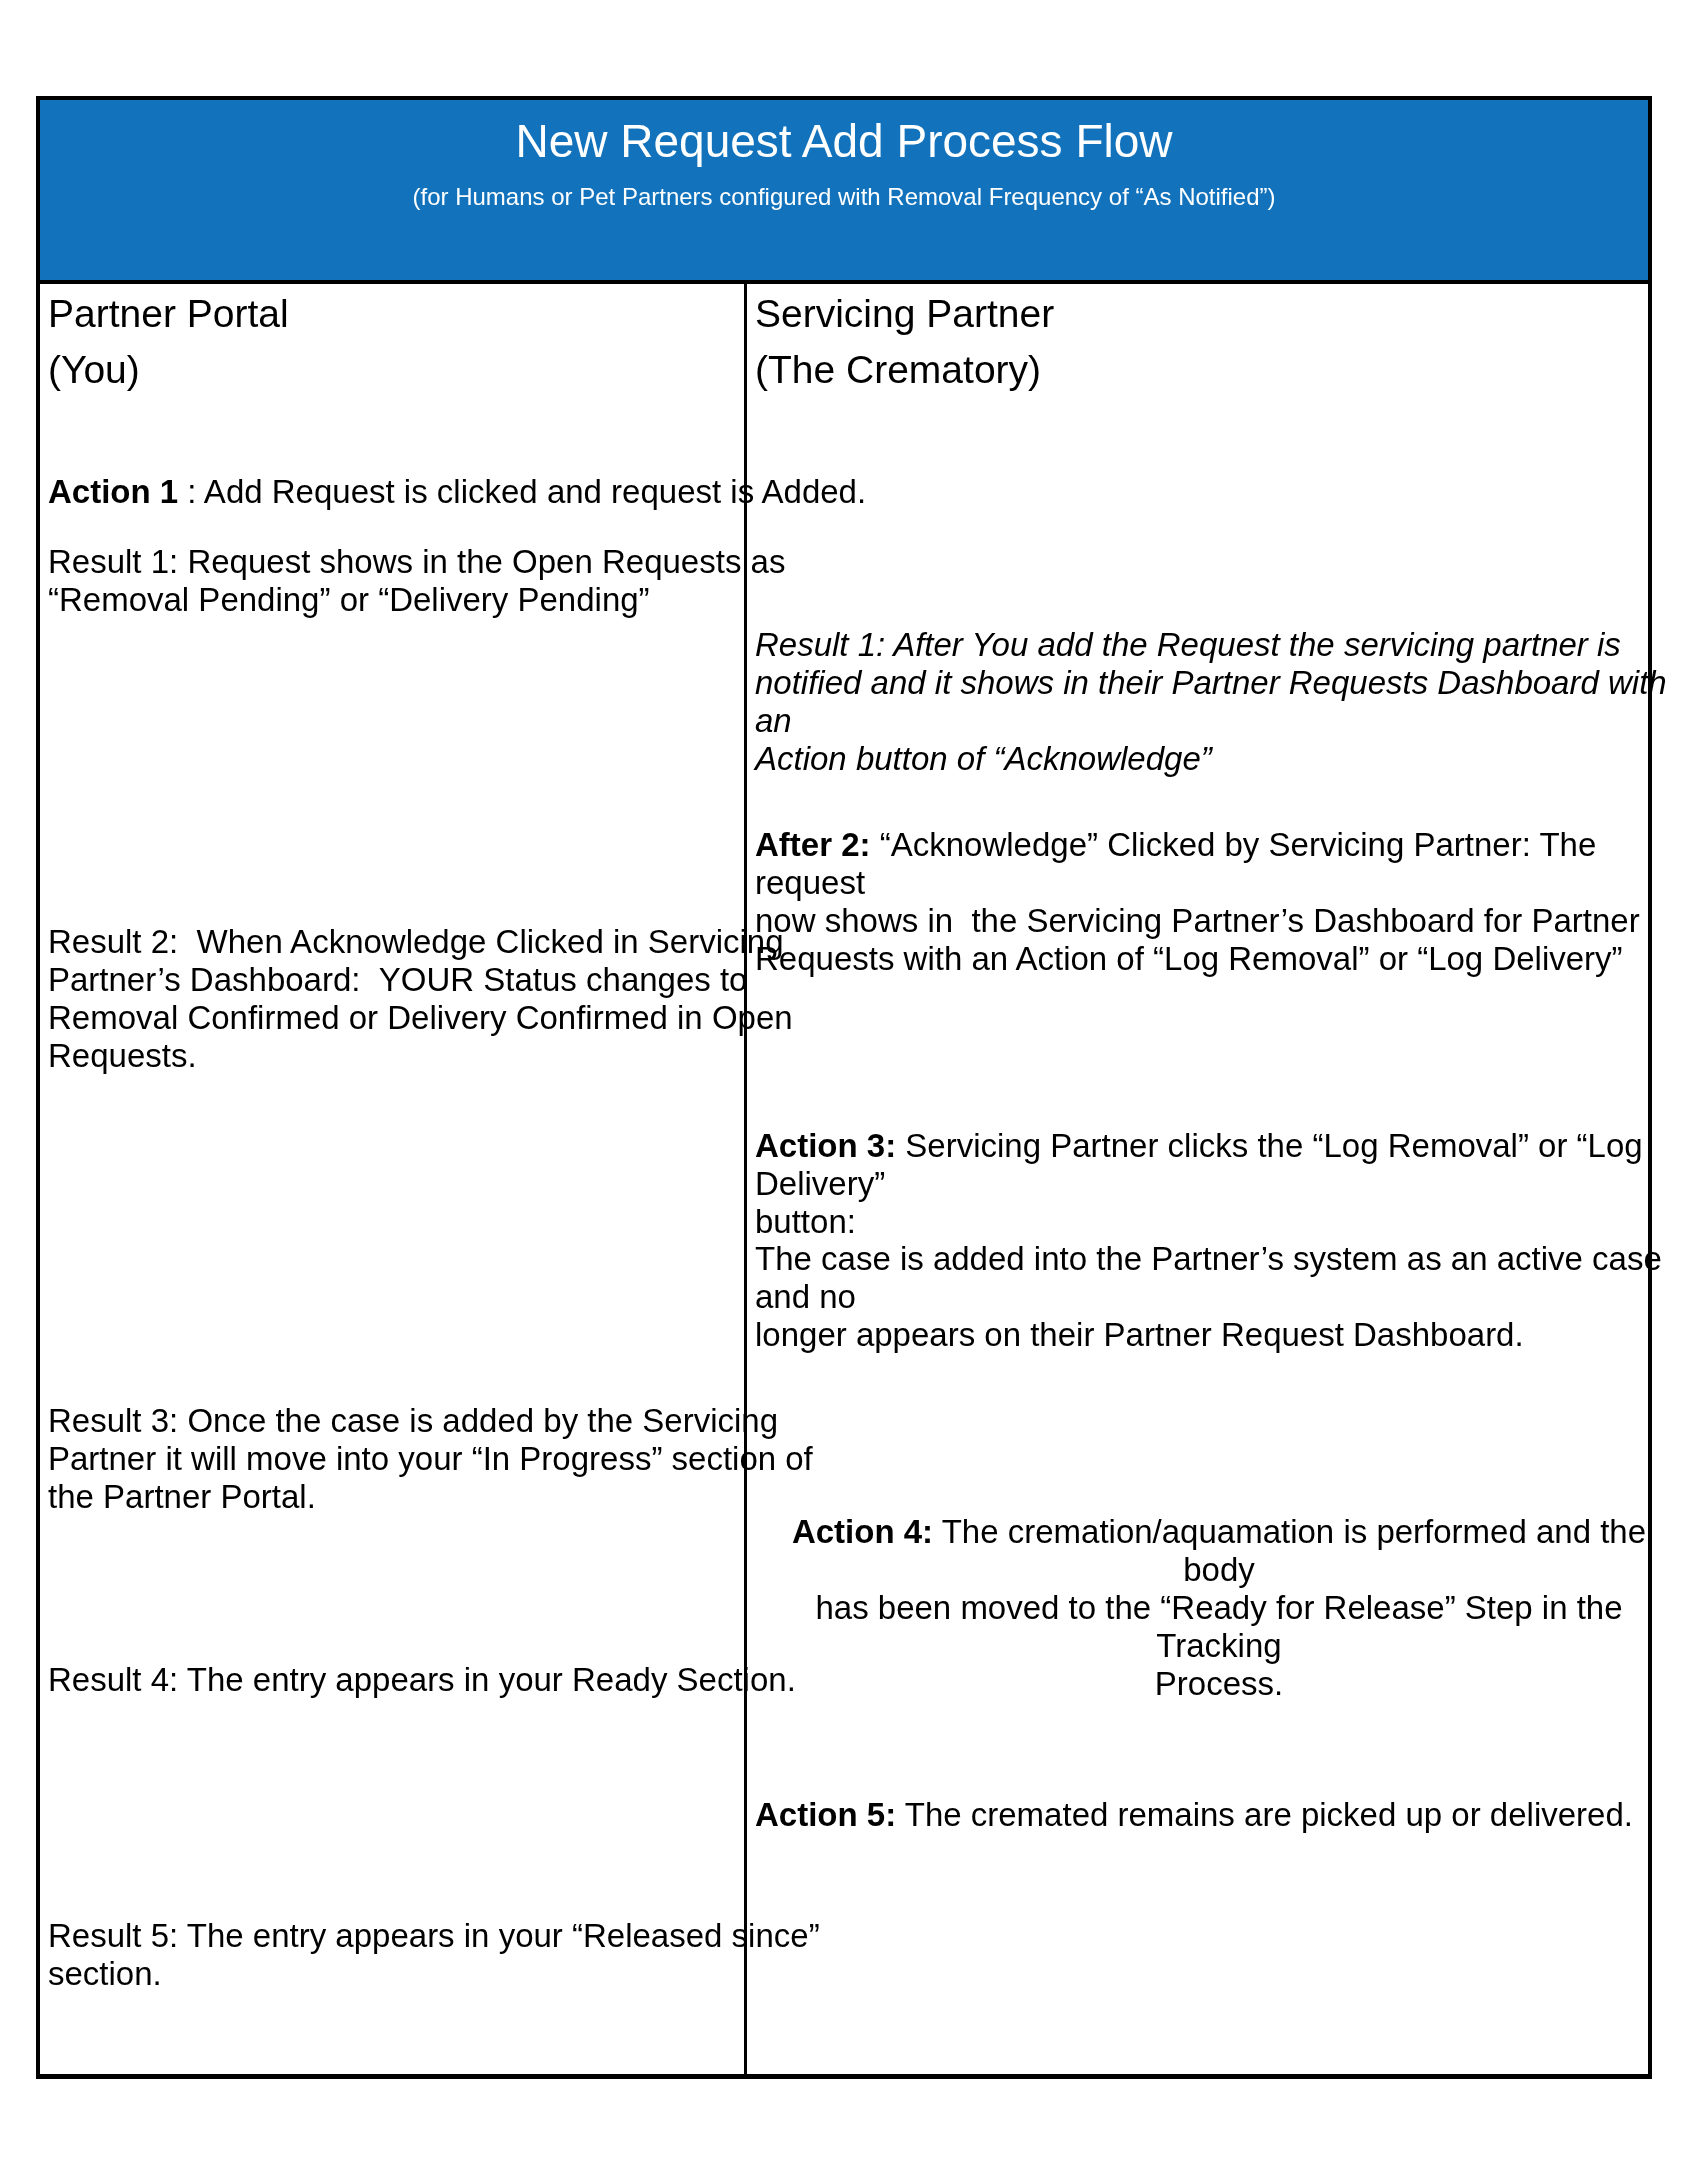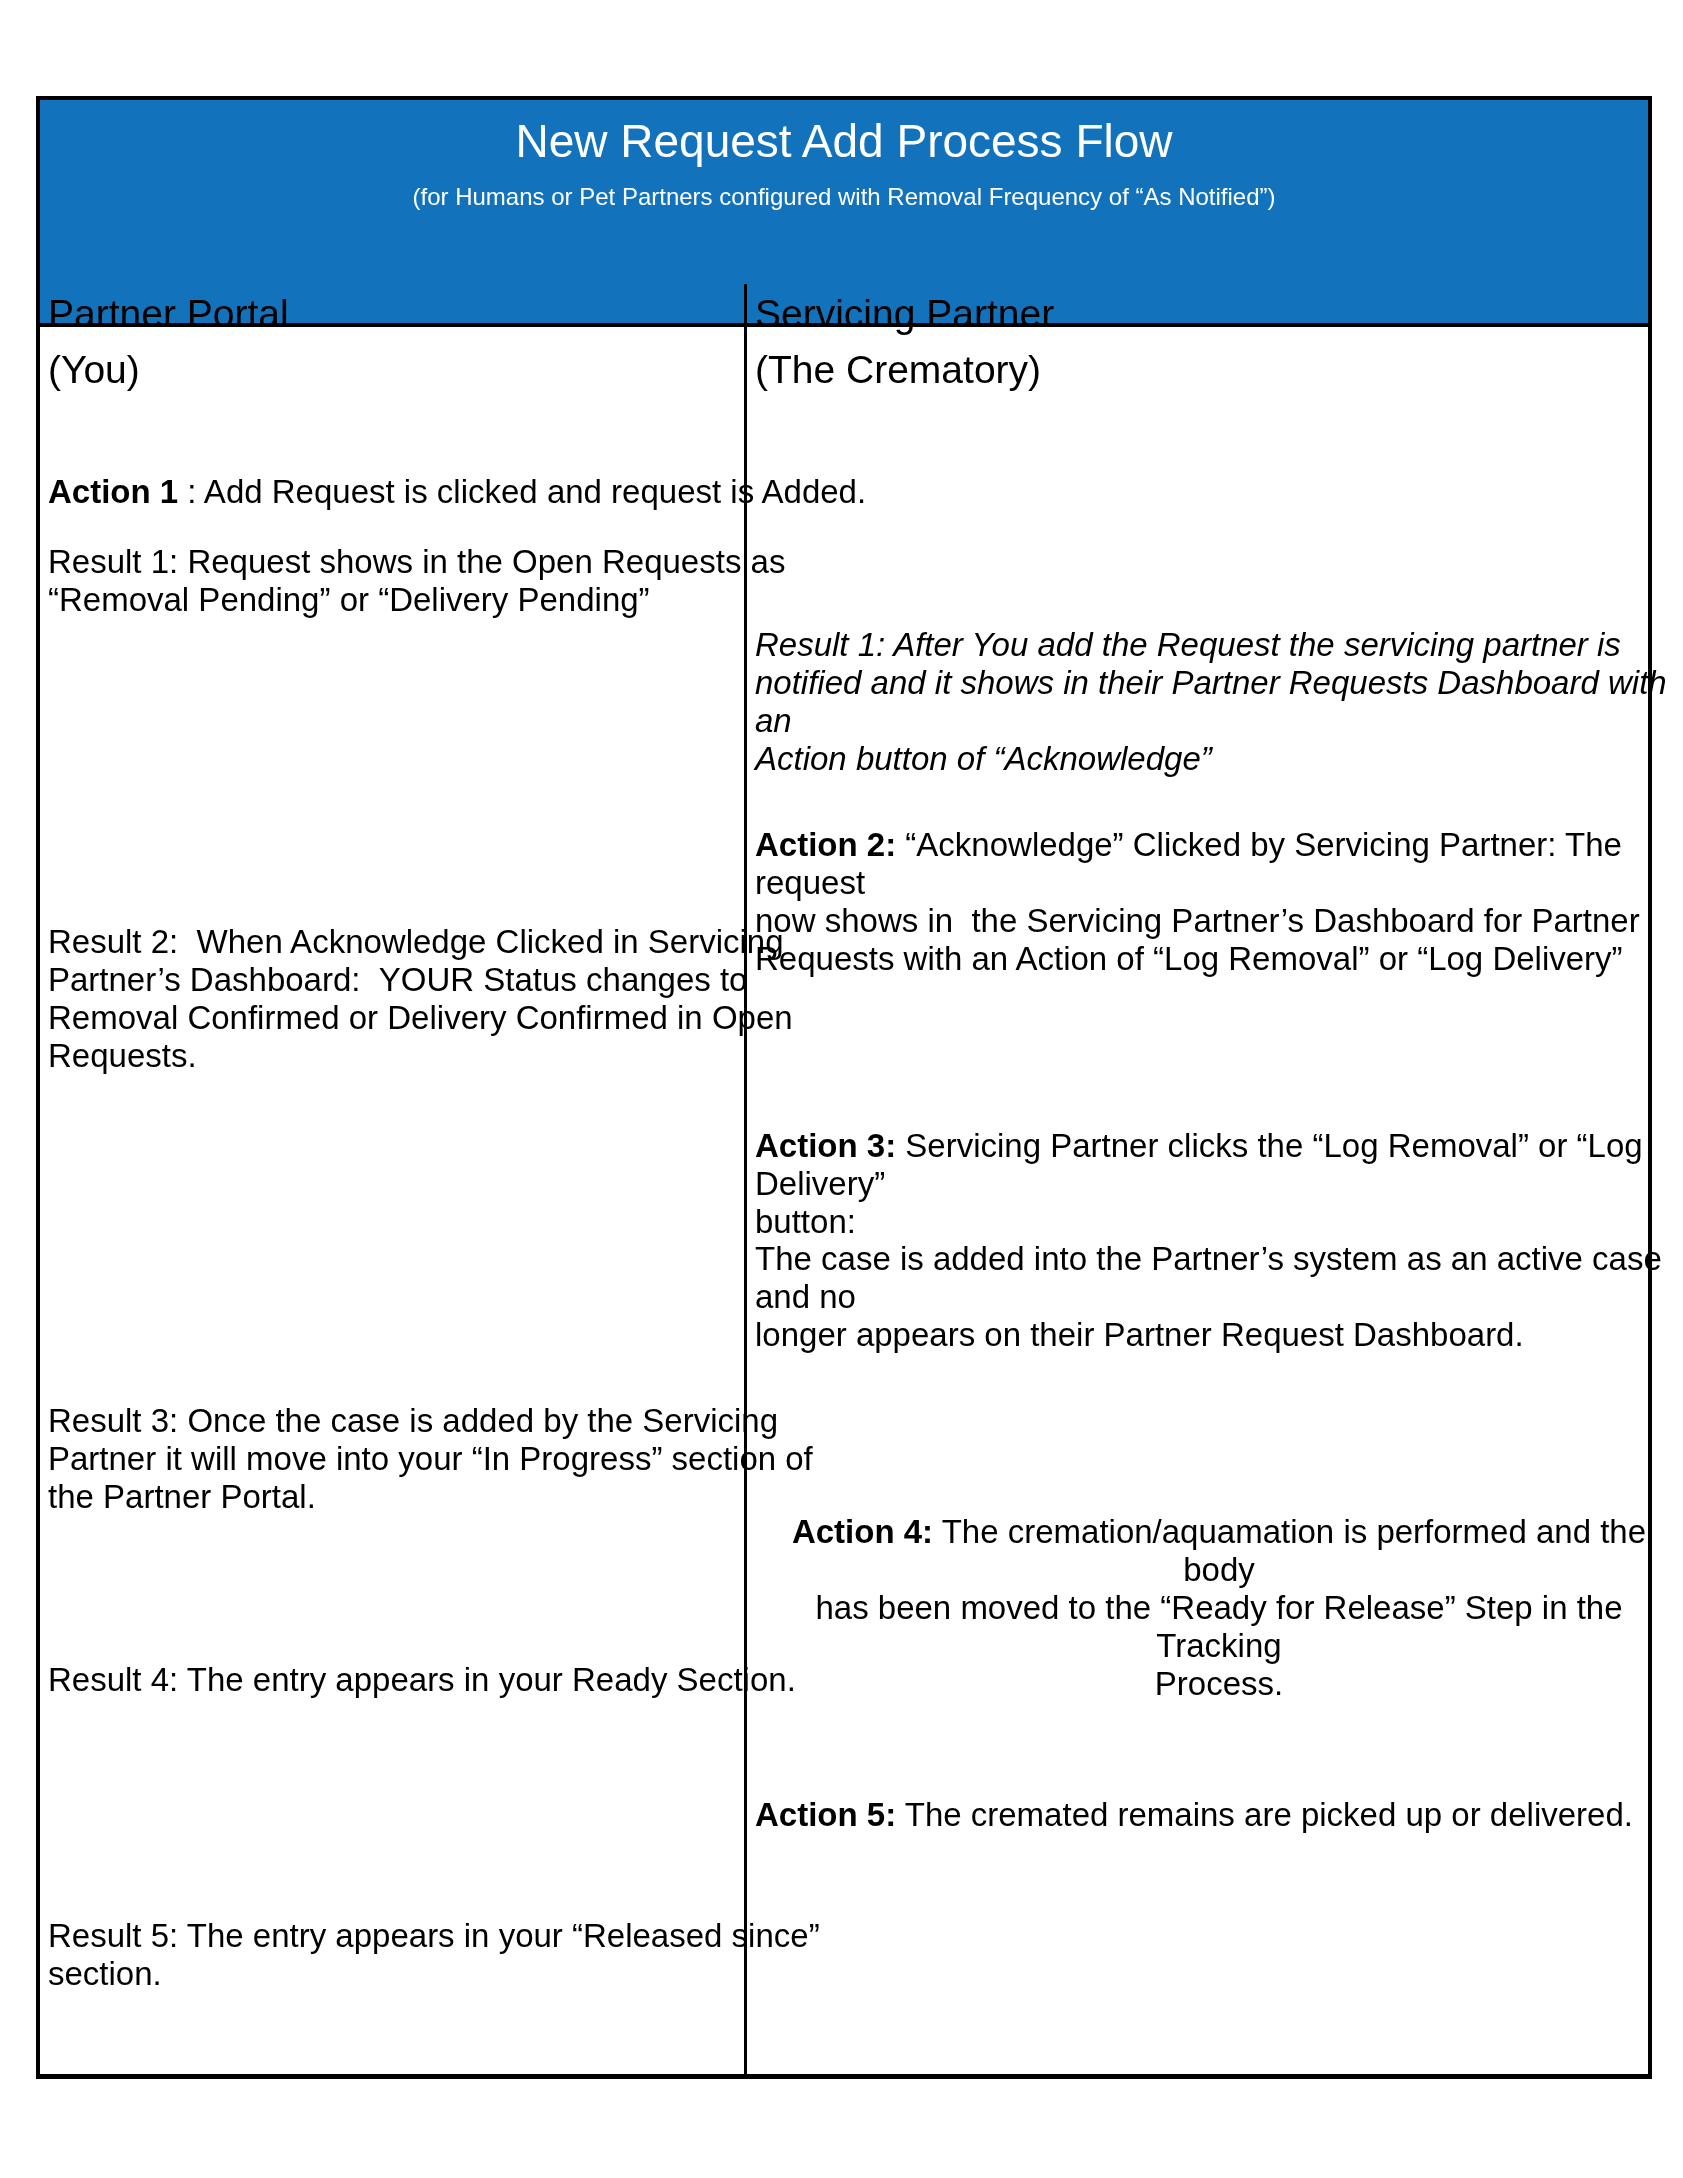--- a/index.html
+++ b/index.html
@@ -7,21 +7,21 @@
     position:relative;
     width:1683px; height:2178px;
     background:#ffffff;
     font-family:"Liberation Sans", sans-serif;
     color:#000000;
     overflow:hidden;
   }
   
   .banner {
     position:absolute; left:36px; top:96px;
-    width:1616px; height:231px;
+    width:1616px; height:188px;
     box-sizing:border-box;
     border:4px solid #000000;
     background:#1273BC;
     color:#ffffff;
     text-align:center;
   }
   .banner .title { margin-top:16px; font-size:46px; line-height:51px; }
   .banner .subtitle { margin-top:10px; font-size:24px; line-height:40px; }
 
   
@@ -107,21 +107,21 @@
   <div class="txt" id="lr5">Result 5: The entry appears in your “Released since”
 section.</div>
 
   <div class="col-header" id="rh">Servicing Partner
 (The Crematory)</div>
 
   <div class="txt" id="rr1">Result 1: After You add the Request the servicing partner is
 notified and it shows in their Partner Requests Dashboard with an
 Action button of “Acknowledge”</div>
 
-  <div class="txt" id="ra2"><span class="bold">Action 2:</span><span> “Acknowledge” Clicked by Servicing Partner: The request
+  <div class="txt" id="ra2"><span class="bold">After 2:</span><span> “Acknowledge” Clicked by Servicing Partner: The request
 now shows in &nbsp;the Servicing Partner’s Dashboard for Partner
 Requests with an Action of “Log Removal” or “Log Delivery”</span></div>
 
   <div class="txt" id="ra3"><span class="bold">Action 3:</span><span> Servicing Partner clicks the “Log Removal” or “Log Delivery”
 button:</span></div>
 
   <div class="txt" id="ra3b">The case is added into the Partner’s system as an active case and no
 longer appears on their Partner Request Dashboard.</div>
 
   <div class="txt" id="ra4"><span class="bold">Action 4:</span><span> The cremation/aquamation is performed and the body

